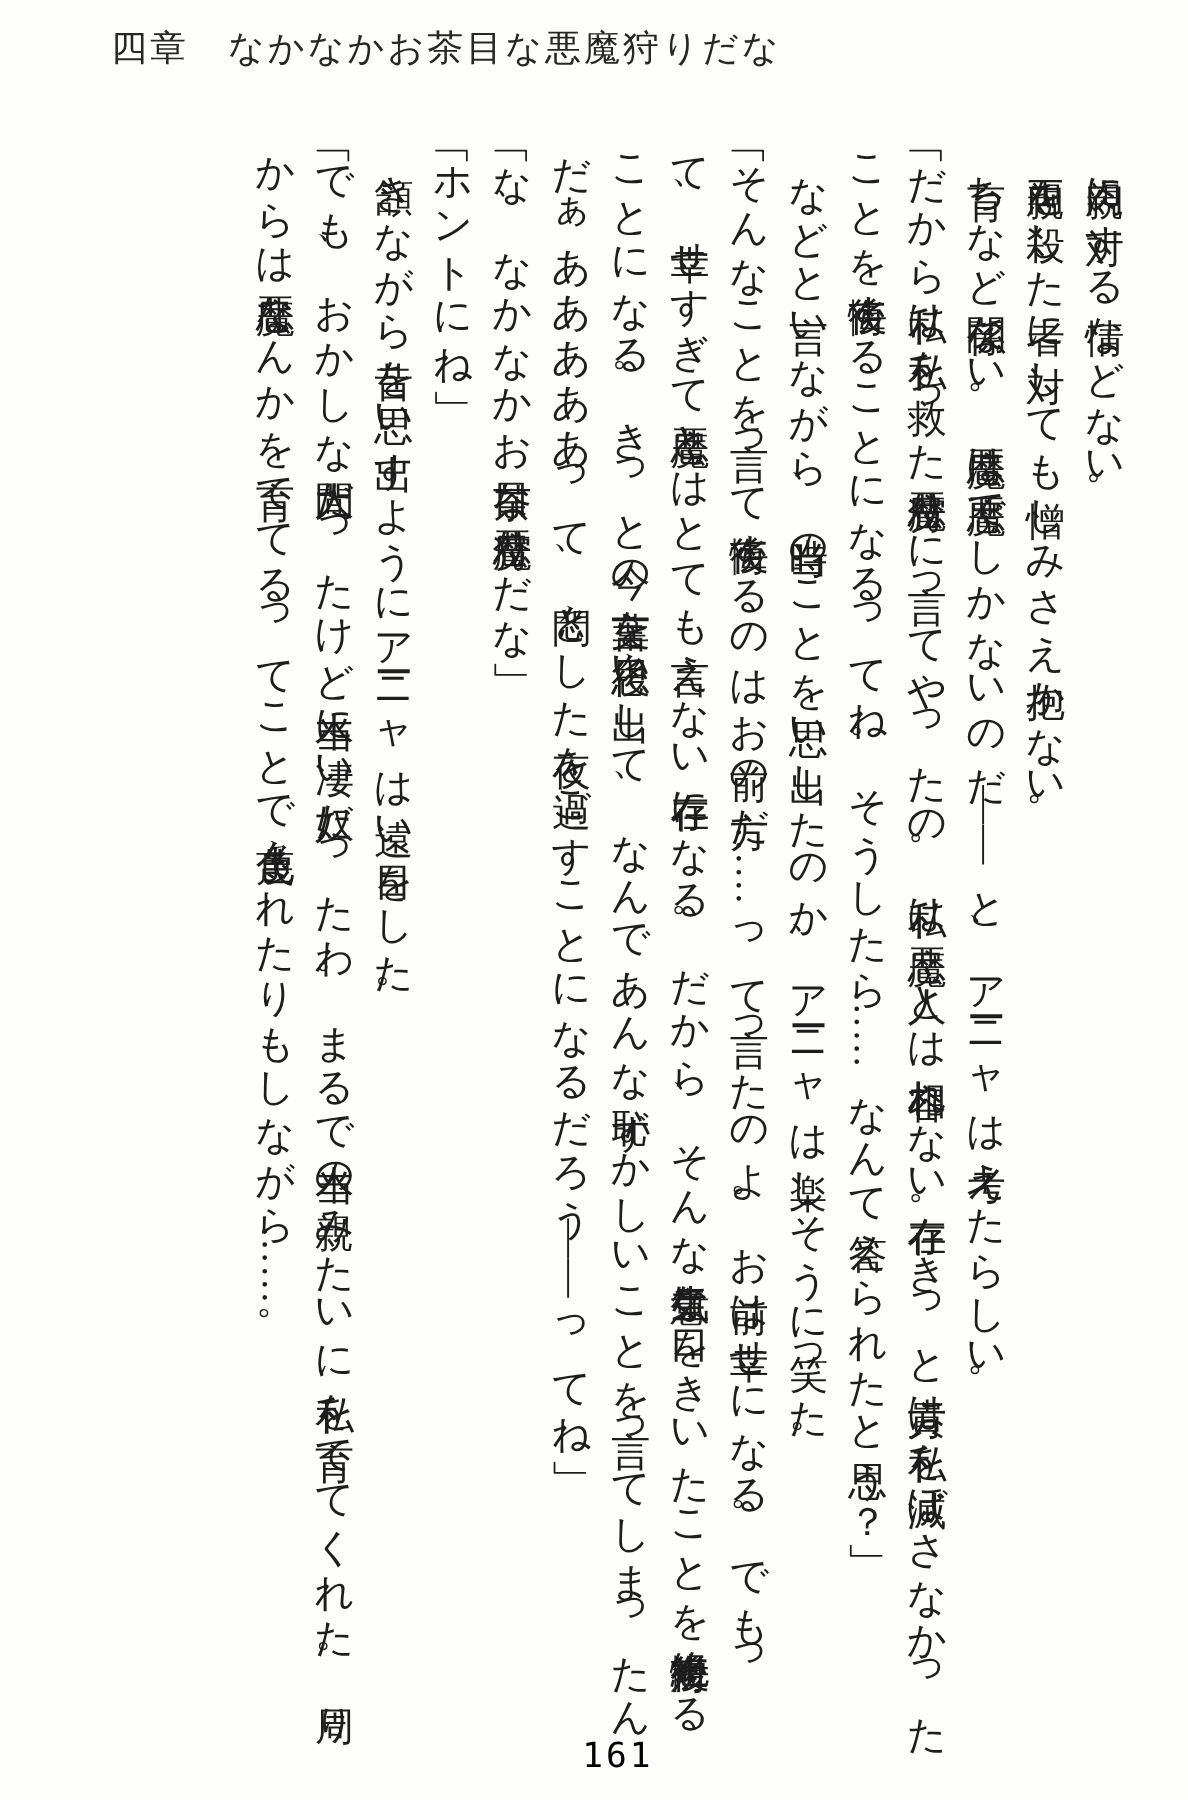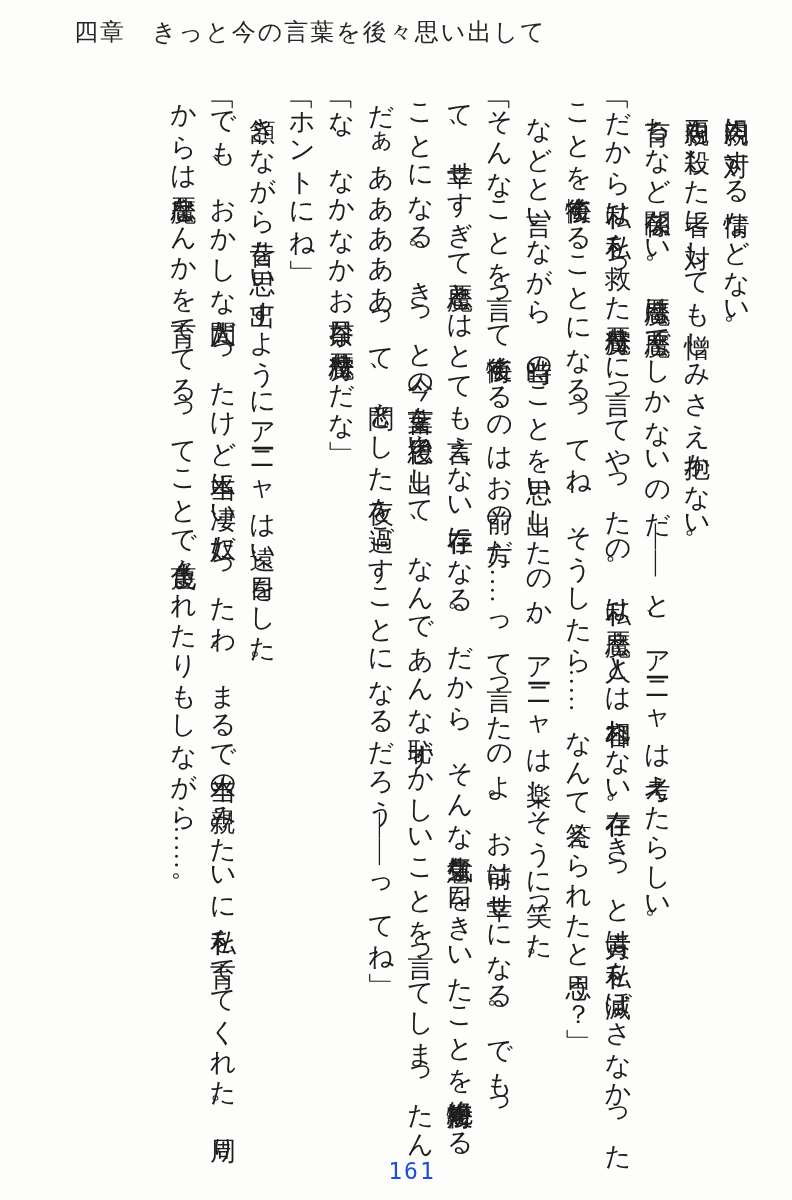--- a/index.html
+++ b/index.html
@@ -50,29 +50,29 @@
   }
   .page-number {
     position: absolute;
     bottom: 16px;
     left: 0;
     right: 0;
     text-align: center;
     font-family: "DejaVu Sans Mono", monospace;
     font-size: 23px;
     letter-spacing: 2px;
-    color: #1d4ed8;
+    color: #000000;
     padding-left: 32px;
   }
 </style>
 </head>
 <body>
 
 <div class="page">
-  <div class="chapter-header">四章　きっと今の言葉を後々思い出して</div>
+  <div class="chapter-header">四章　なかなかお茶目な悪魔狩りだな</div>
 
   <div class="body-text">
       <p class="indent">肉親に対する情などない。</p>
       <p class="indent">両親を殺した者に対しても憎しみさえ抱かない。</p>
       <p class="indent">育ちなど関係ない。悪魔は悪魔でしかないのだ——と、アーニャは考えたらしい。</p>
       <p class="bracket">「だから私は私を救った悪魔狩りに言ってやったの。私は悪魔。人とは相容れない存在。きっと貴方は私を滅ぼさなかったことを後悔することになるってね。そうしたら……なんて答えられたと思う？」</p>
       <p class="indent">などと言いながら、当時のことを思い出したのか、アーニャは楽しそうに笑った。</p>
       <p class="bracket">「そんなことを言って後悔するのはお前の方だ……って言ったのよ。お前は幸せになる。でもって、幸せすぎて悪魔とはとても言えない存在になる。だから、そんな生意気な口をきいたことを絶対後悔することになる。きっと今の言葉を後々思い出して、なんであんな恥ずかしいことを言ってしまったんだぁあああああって、悶々とした夜を過ごすことになるだろう——ってね」</p>
       <p class="bracket">「な、なかなかお茶目な悪魔狩りだな」</p>
       <p class="bracket">「ホントにね」</p>

